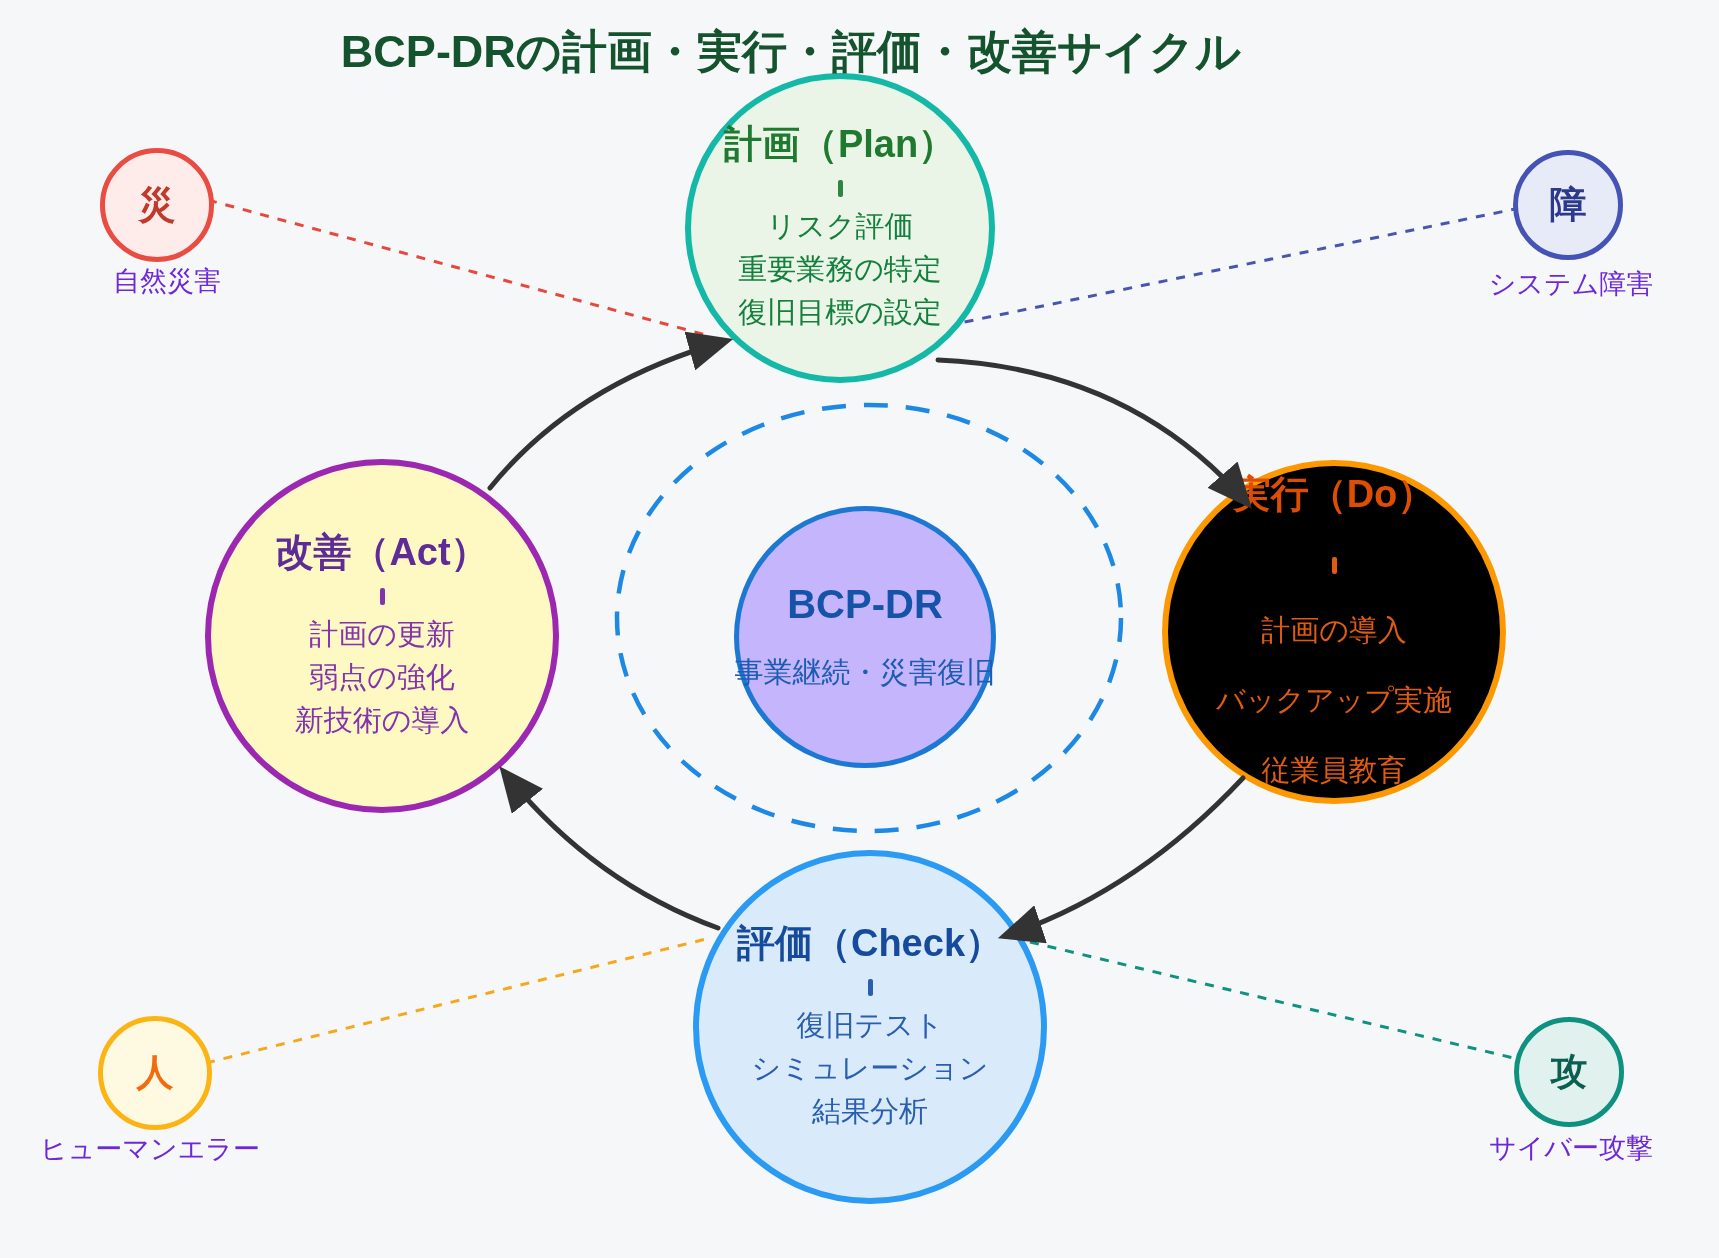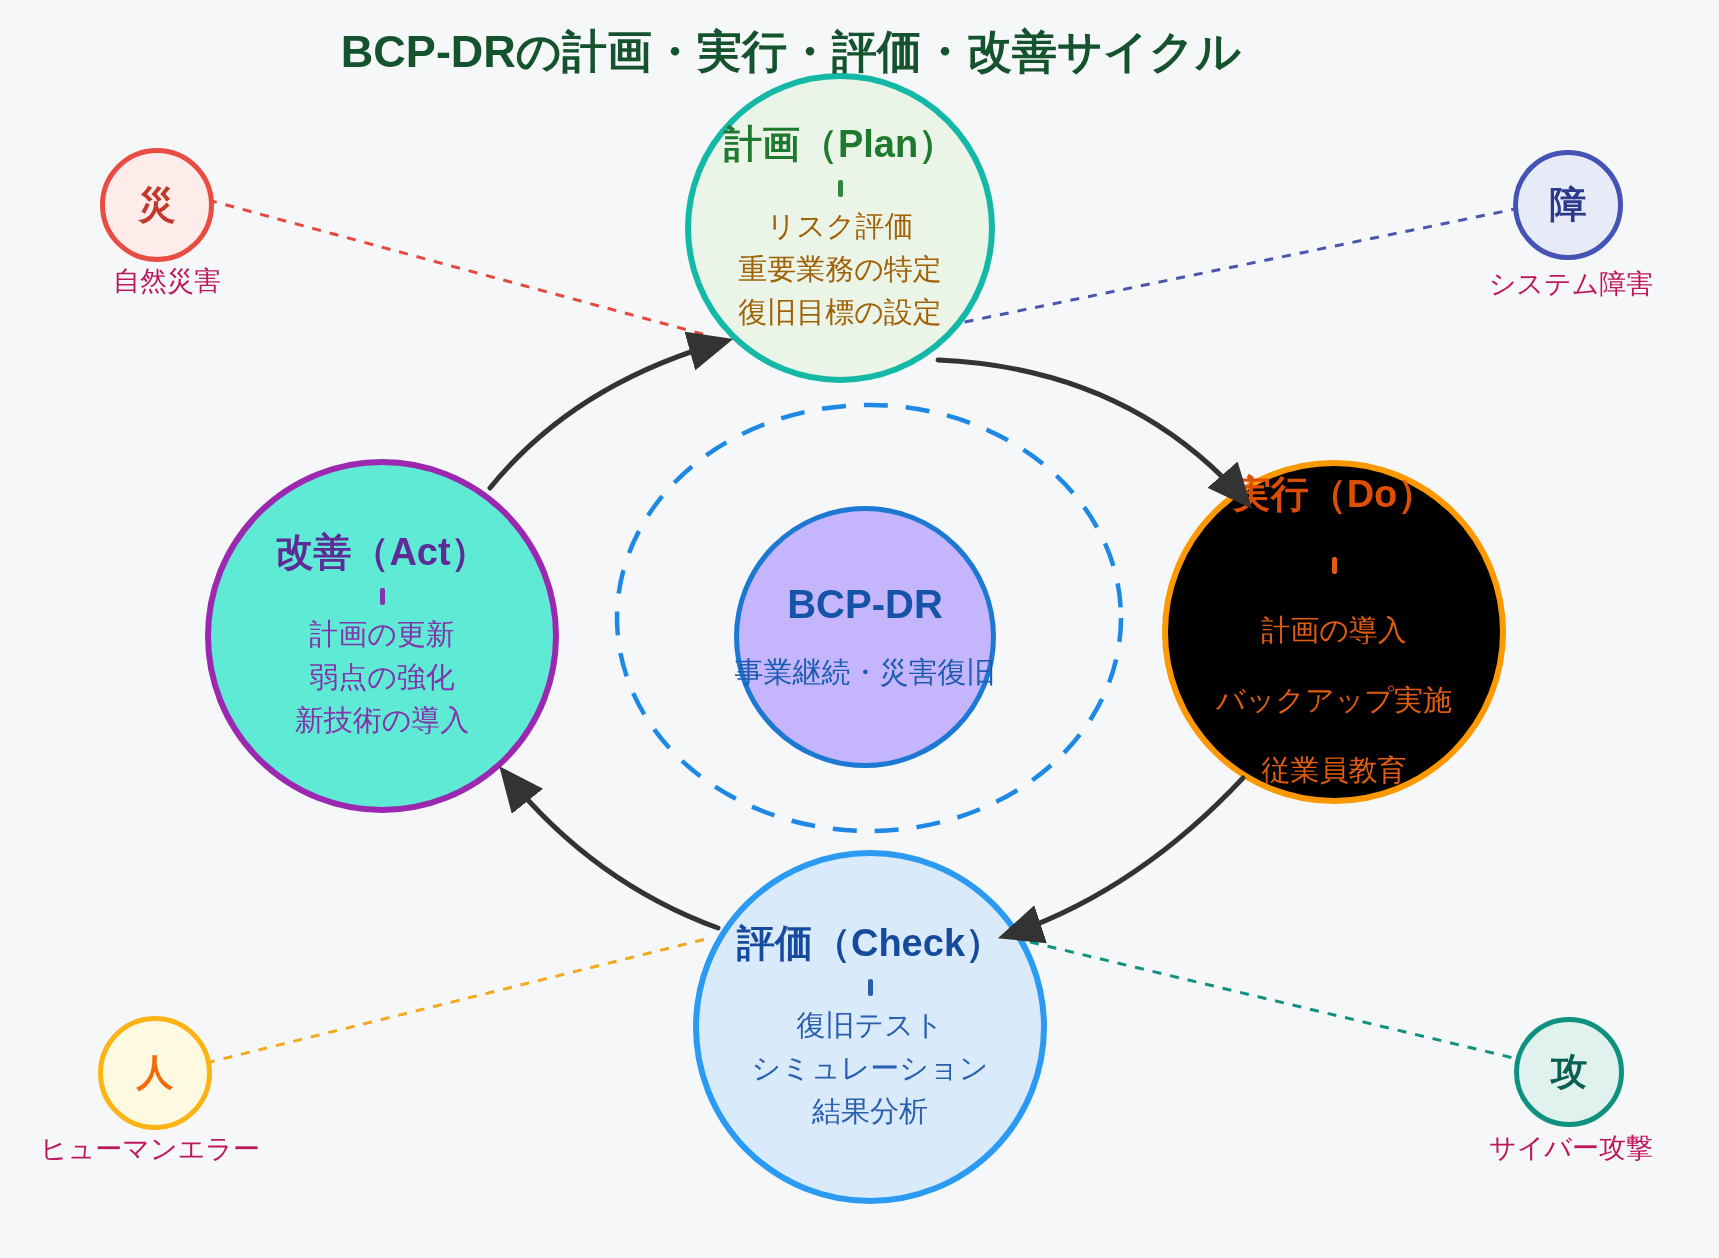--- a/index.html
+++ b/index.html
@@ -18,29 +18,29 @@
   .node {
     position:absolute; border-radius:50%; box-sizing:border-box; z-index:2;
     display:flex; flex-direction:column; align-items:center; justify-content:center;
     text-align:center;
   }
   .node .t { font-weight:bold; font-size:38px; white-space:nowrap; line-height:1.2; }
   .node .sep { width:5px; height:17px; border-radius:2px; margin:12px 0 8px; }
   .node .it { font-size:29px; line-height:43px; white-space:nowrap; }
 
   #plan  { left:685px;  top:73px;  width:310px; height:310px; border:6px solid #14b8a6; background:#eaf4e7; }
-  #plan .t { color:#1f7a2f; }  #plan .sep { background:#2e8540; }  #plan .it { color:#a16207; }
+  #plan .t { color:#1f7a2f; }  #plan .sep { background:#2e8540; }  #plan .it { color:#15803d; }
 
   #do    { left:1162px; top:460px; width:344px; height:344px; border:6px solid #fb9802; background:#000000;gap:27px; }
   #do .t { color:#dd4e00; }   #do .sep { background:#e05c10; }   #do .it { color:#e05c10; }
 
   #check { left:693px;  top:850px; width:354px; height:354px; border:6px solid #2b9af3; background:#d9eafb; }
   #check .t { color:#164a9c; } #check .sep { background:#2a5fb0; } #check .it { color:#2a5fb0; }
 
-  #act   { left:205px;  top:459px; width:354px; height:354px; border:6px solid #9c27b0; background:#5eead4; }
+  #act   { left:205px;  top:459px; width:354px; height:354px; border:6px solid #9c27b0; background:#fef9c3; }
   #act .t { color:#5e2b97; }  #act .sep { background:#8333ab; }  #act .it { color:#8333ab; }
 
   #centerNode { left:734px; top:506px; width:262px; height:262px; border:5px solid #1c78d2; background:#c4b5fd; overflow:visible; }
   #centerNode .ct { font-size:40px; font-weight:bold; color:#1553a8; white-space:nowrap; }
   #centerNode .cs { font-size:29px; color:#1e5cb3; margin-top:26px; white-space:nowrap; }
 
   .threat {
     position:absolute; border-radius:50%; box-sizing:border-box; z-index:2;
     display:flex; align-items:center; justify-content:center;
   }
@@ -49,21 +49,21 @@
   #th-disaster .ch { color:#c0392b; }
   #th-failure  { left:1513px; top:150px;  width:110px; height:110px; border:5px solid #4553b4; background:#e7eaf7; }
   #th-failure .ch { color:#2c3a8c; }
   #th-human    { left:98px;   top:1016px; width:114px; height:114px; border:5px solid #fcb415; background:#fefae2; }
   #th-human .ch { color:#f26b0f; }
   #th-attack   { left:1514px; top:1017px; width:110px; height:110px; border:5px solid #0f9180; background:#e1f1ee; }
   #th-attack .ch { color:#0b5f51; }
 
   .threat-label {
     position:absolute; transform:translateX(-50%); z-index:2;
-    font-size:27px; color:#be185d; white-space:nowrap;
+    font-size:27px; color:#6d28d9; white-space:nowrap;
   }
   #lb-disaster { left:167px;  top:263px; }
   #lb-failure  { left:1571px; top:266px; }
   #lb-human    { left:150px;  top:1131px; }
   #lb-attack   { left:1571px; top:1130px; }
 </style>
 </head>
 <body>
 
 <div class="stage">

